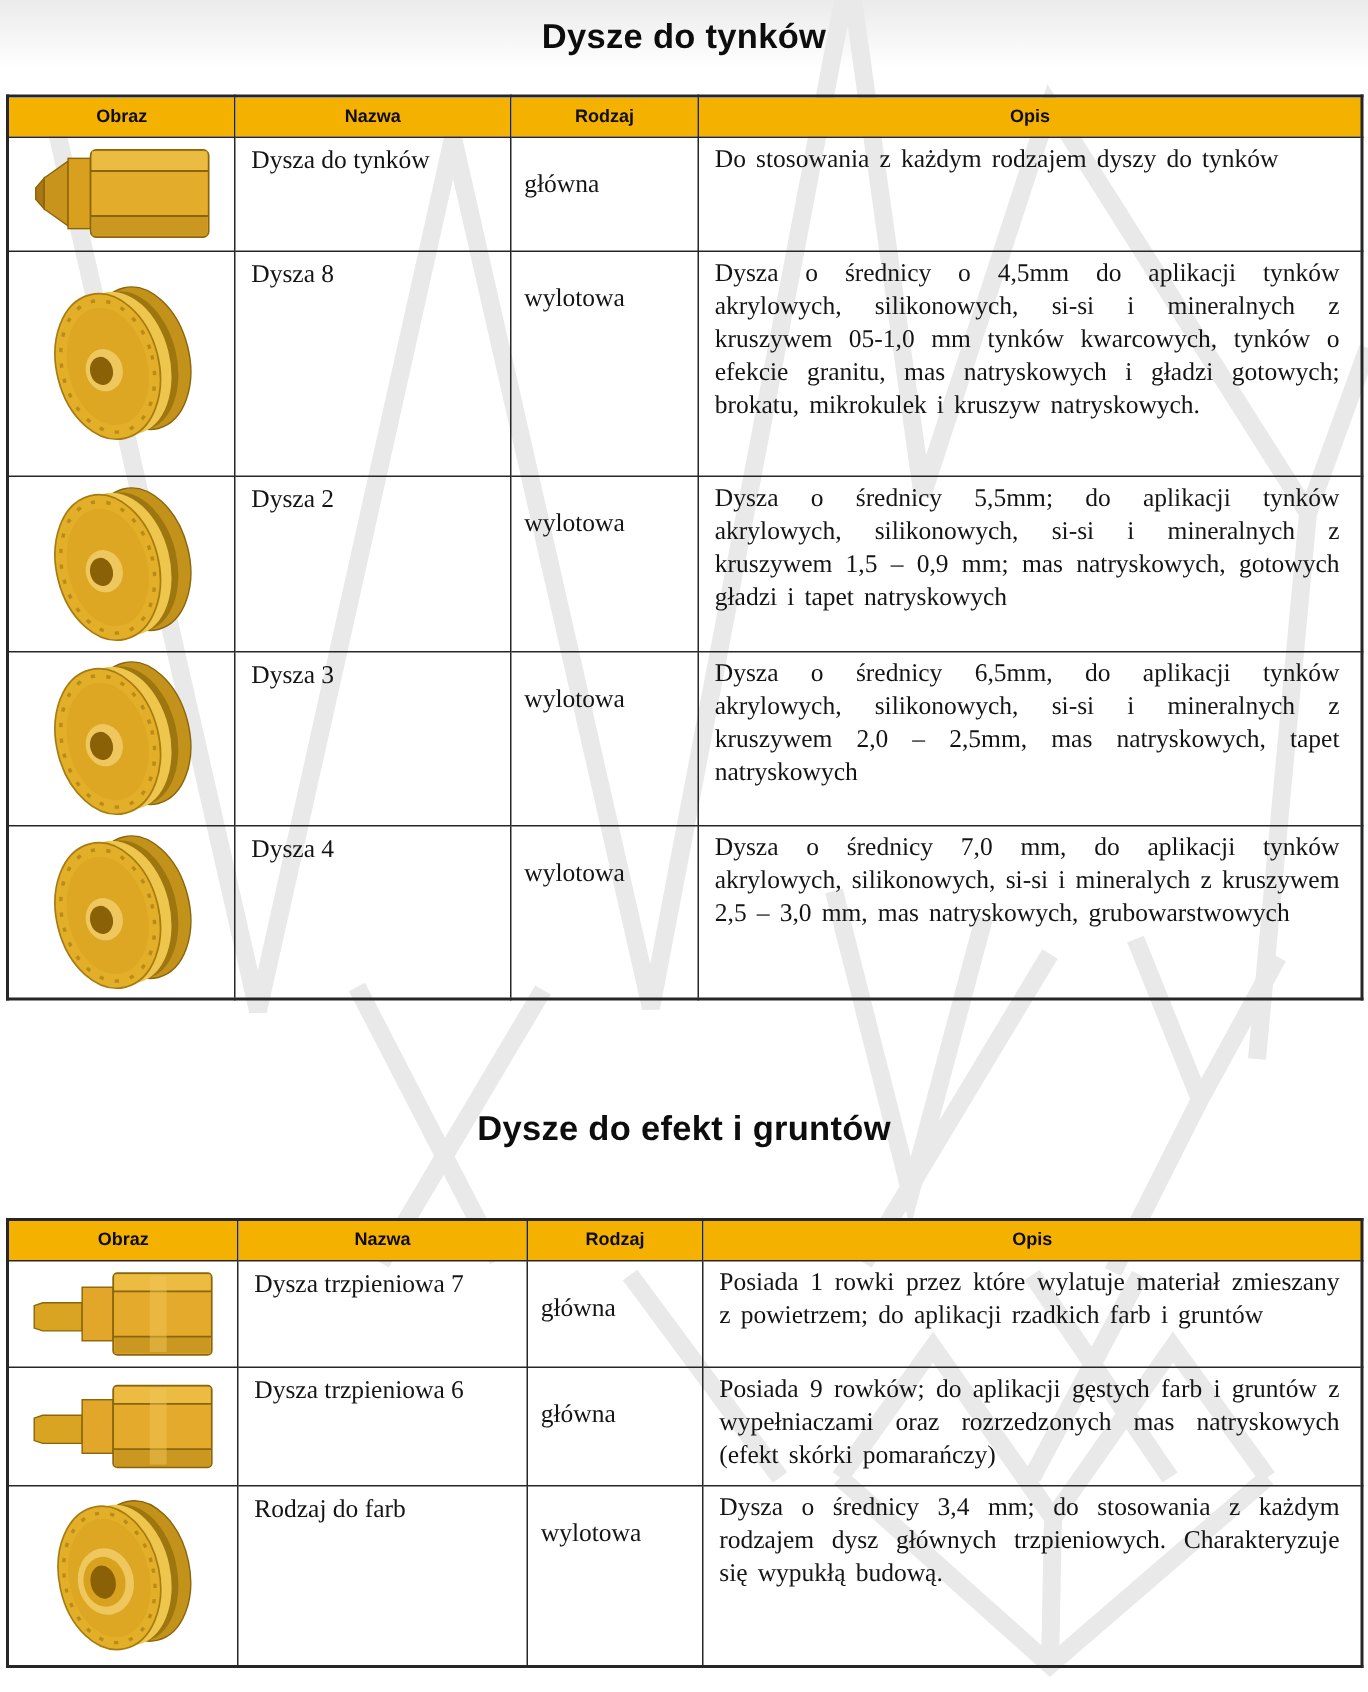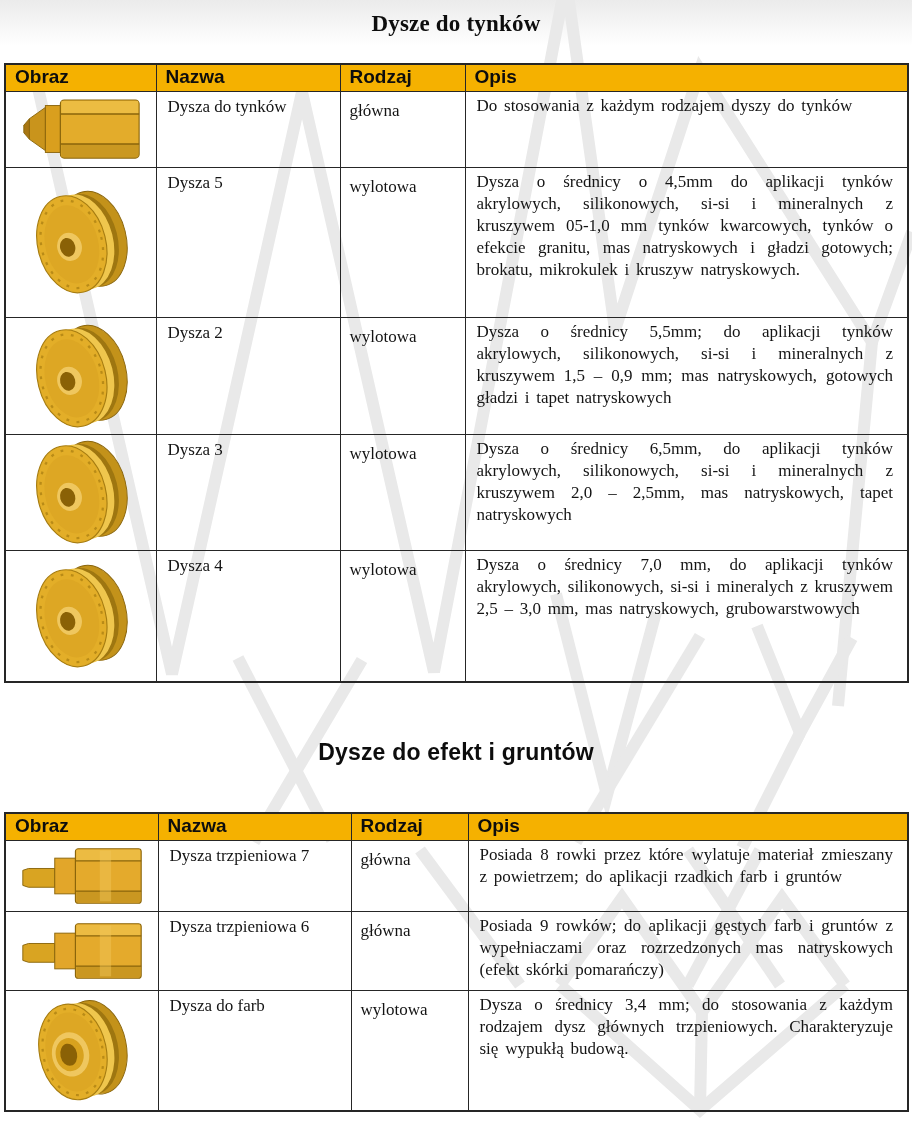--- a/index.html
+++ b/index.html
@@ -7,41 +7,41 @@
     width:912px;height:1128px;position:relative;background:#ffffff;
     font-family:"Liberation Sans", sans-serif;color:#141414;overflow:hidden;
   }
   .top-shade{position:absolute;left:0;top:0;width:912px;height:46px;z-index:0;
     background:linear-gradient(#ebebeb, rgba(255,255,255,0));}
   .watermark{position:absolute;left:0;top:0;z-index:0;}
   .title{
     position:absolute;left:0;width:912px;margin:0;text-align:center;
     font-size:23px;font-weight:bold;color:#0d0d0d;z-index:2;letter-spacing:.2px;
   }
-  #title1{top:11px;font-family:Liberation Serif, serif;}
+  #title1{top:11px;}
   #title2{top:739px;}
   table{
     border-collapse:collapse;table-layout:fixed;position:absolute;left:4px;width:903px;
     z-index:1;background:transparent;border:2.5px solid var(--table_border,#262626);
   }
   #table1{top:63px;}
   #table2{top:812px;}
   th,td{border:1.5px solid var(--table_border,#262626);overflow:hidden;}
   th{
-    background:var(--header_bg,#F5B100);text-align:left;vertical-align:middle;
-    font-size:19px;font-weight:bold;padding:0 8px 2px 9px;color:#0d0d0d;
+    background:var(--header_bg,#F5B100);text-align:center;vertical-align:middle;
+    font-size:12px;font-weight:bold;padding:0 8px 2px 9px;color:#0d0d0d;
   }
   td{vertical-align:top;font-size:17px;line-height:22px;font-family:Liberation Serif, serif;}
   td.obraz{vertical-align:middle;text-align:center;padding:2px;}
   td.nazwa{padding:4px 8px 0 11px;text-align:justify;}
   #table2 td.nazwa{padding-right:30px;}
-  td.rodzaj{padding:8px 6px 0 9px;}
+  td.rodzaj{padding:20px 6px 0 9px;}
   td.opis{padding:3px 14px 0 11px;text-align:justify;word-spacing:2.5px;}
   .r27{height:27px}.r76{height:76px}.r150{height:150px}.r117{height:117px}
-  .r116{height:116px}.r128{height:132px}.r71{height:71px}.r79{height:79px}.r121{height:121px}
+  .r116{height:116px}.r128{height:116px}.r71{height:71px}.r79{height:79px}.r121{height:121px}
   svg.nozzle{display:block;margin:0 auto;}
 </style>
 </head>
 <body>
 
 <div class="top-shade"></div>
 
 <svg class="watermark" width="912" height="1128" viewBox="0 0 912 1128" fill="none" stroke="#E9E9E9" stroke-width="12">
   <path d="M38,88 L172,674 L302,92 L434,672 L566,-20 L615,330 L700,70 L872,342 L912,232"></path>
   <path d="M872,342 L838,706"></path>
@@ -102,21 +102,21 @@
           <ellipse cx="64" cy="56" rx="33" ry="50" fill="#9E7610"></ellipse>
           <ellipse cx="58" cy="56" rx="34" ry="51" fill="#EFC64D"></ellipse>
           <ellipse cx="48" cy="56" rx="36" ry="52" fill="#E3AE28" stroke="#A67C10" stroke-width="1.2"></ellipse>
           <ellipse cx="48" cy="56" rx="28" ry="42" fill="#DDA724"></ellipse>
           <ellipse cx="48" cy="56" rx="32" ry="47" fill="none" stroke="#B98B17" stroke-width="2.4" stroke-dasharray="3 8"></ellipse>
           <ellipse cx="45" cy="58" rx="13" ry="15" fill="#EFC75F"></ellipse>
           <ellipse cx="43" cy="58" rx="8" ry="10" fill="#8A6106"></ellipse>
         </g>
       </svg>
     </td>
-    <td class="nazwa">Dysza 5</td>
+    <td class="nazwa">Dysza 8</td>
     <td class="rodzaj">wylotowa</td>
     <td class="opis">Dysza o średnicy o 4,5mm do aplikacji tynków akrylowych, silikonowych, si-si i mineralnych z kruszywem 05-1,0 mm tynków kwarcowych, tynków o efekcie granitu, mas natryskowych i gładzi gotowych; brokatu, mikrokulek i kruszyw natryskowych.</td>
   </tr>
 
   <tr class="r117">
     <td class="obraz">
       <svg class="nozzle" width="112" height="106" viewBox="0 0 116 112">
         <g transform="rotate(-14 58 56)">
           <ellipse cx="72" cy="56" rx="34" ry="51" fill="#C3921A" stroke="#8A650B" stroke-width="1"></ellipse>
           <ellipse cx="64" cy="56" rx="33" ry="50" fill="#9E7610"></ellipse>
@@ -201,21 +201,21 @@
         <rect x="60" y="4" width="70" height="58" rx="3" fill="#E4AA2C" stroke="#8A650B" stroke-width="1.2"></rect>
         <rect x="61" y="5" width="68" height="12" fill="#EDBE46" opacity="0.85"></rect>
         <rect x="61" y="49" width="68" height="12" fill="#C69420" opacity="0.85"></rect>
         <line x1="60" y1="17" x2="130" y2="17" stroke="#8A650B" stroke-width="1.3"></line>
         <line x1="60" y1="49" x2="130" y2="49" stroke="#8A650B" stroke-width="1.3"></line>
         <rect x="86" y="6" width="12" height="54" fill="#F2C75A" opacity="0.45"></rect>
       </svg>
     </td>
     <td class="nazwa">Dysza trzpieniowa 7</td>
     <td class="rodzaj">główna</td>
-    <td class="opis">Posiada 8 rowki przez które wylatuje materiał zmieszany z powietrzem; do aplikacji rzadkich farb i gruntów</td>
+    <td class="opis">Posiada 1 rowki przez które wylatuje materiał zmieszany z powietrzem; do aplikacji rzadkich farb i gruntów</td>
   </tr>
 
   <tr class="r79">
     <td class="obraz">
       <svg class="nozzle" width="132" height="62" viewBox="0 0 134 66">
         <polygon points="4,27 10,25 38,25 38,45 10,45 4,43" fill="#D9A422" stroke="#8A650B" stroke-width="1"></polygon>
         <rect x="38" y="14" width="22" height="38" fill="#E2A62A" stroke="#8A650B" stroke-width="1"></rect>
         <rect x="60" y="4" width="70" height="58" rx="3" fill="#E4AA2C" stroke="#8A650B" stroke-width="1.2"></rect>
         <rect x="61" y="5" width="68" height="12" fill="#EDBE46" opacity="0.85"></rect>
         <rect x="61" y="49" width="68" height="12" fill="#C69420" opacity="0.85"></rect>
@@ -238,18 +238,18 @@
           <ellipse cx="58" cy="56" rx="34" ry="51" fill="#EFC64D"></ellipse>
           <ellipse cx="48" cy="56" rx="36" ry="52" fill="#E3AE28" stroke="#A67C10" stroke-width="1.2"></ellipse>
           <ellipse cx="48" cy="56" rx="29" ry="43" fill="#DDA724"></ellipse>
           <ellipse cx="48" cy="56" rx="32" ry="47" fill="none" stroke="#B98B17" stroke-width="2.4" stroke-dasharray="3 8"></ellipse>
           <ellipse cx="45" cy="58" rx="20" ry="24" fill="#EFC75F"></ellipse>
           <ellipse cx="44" cy="58" rx="15" ry="18" fill="#D8A21E"></ellipse>
           <ellipse cx="43" cy="58" rx="9" ry="12" fill="#8A6106"></ellipse>
         </g>
       </svg>
     </td>
-    <td class="nazwa">Dysza do farb</td>
+    <td class="nazwa">Rodzaj do farb</td>
     <td class="rodzaj">wylotowa</td>
     <td class="opis">Dysza o średnicy 3,4 mm; do stosowania z każdym rodzajem dysz głównych trzpieniowych. Charakteryzuje się wypukłą budową.</td>
   </tr>
 </tbody>
   </table>
 
 </body></html>

